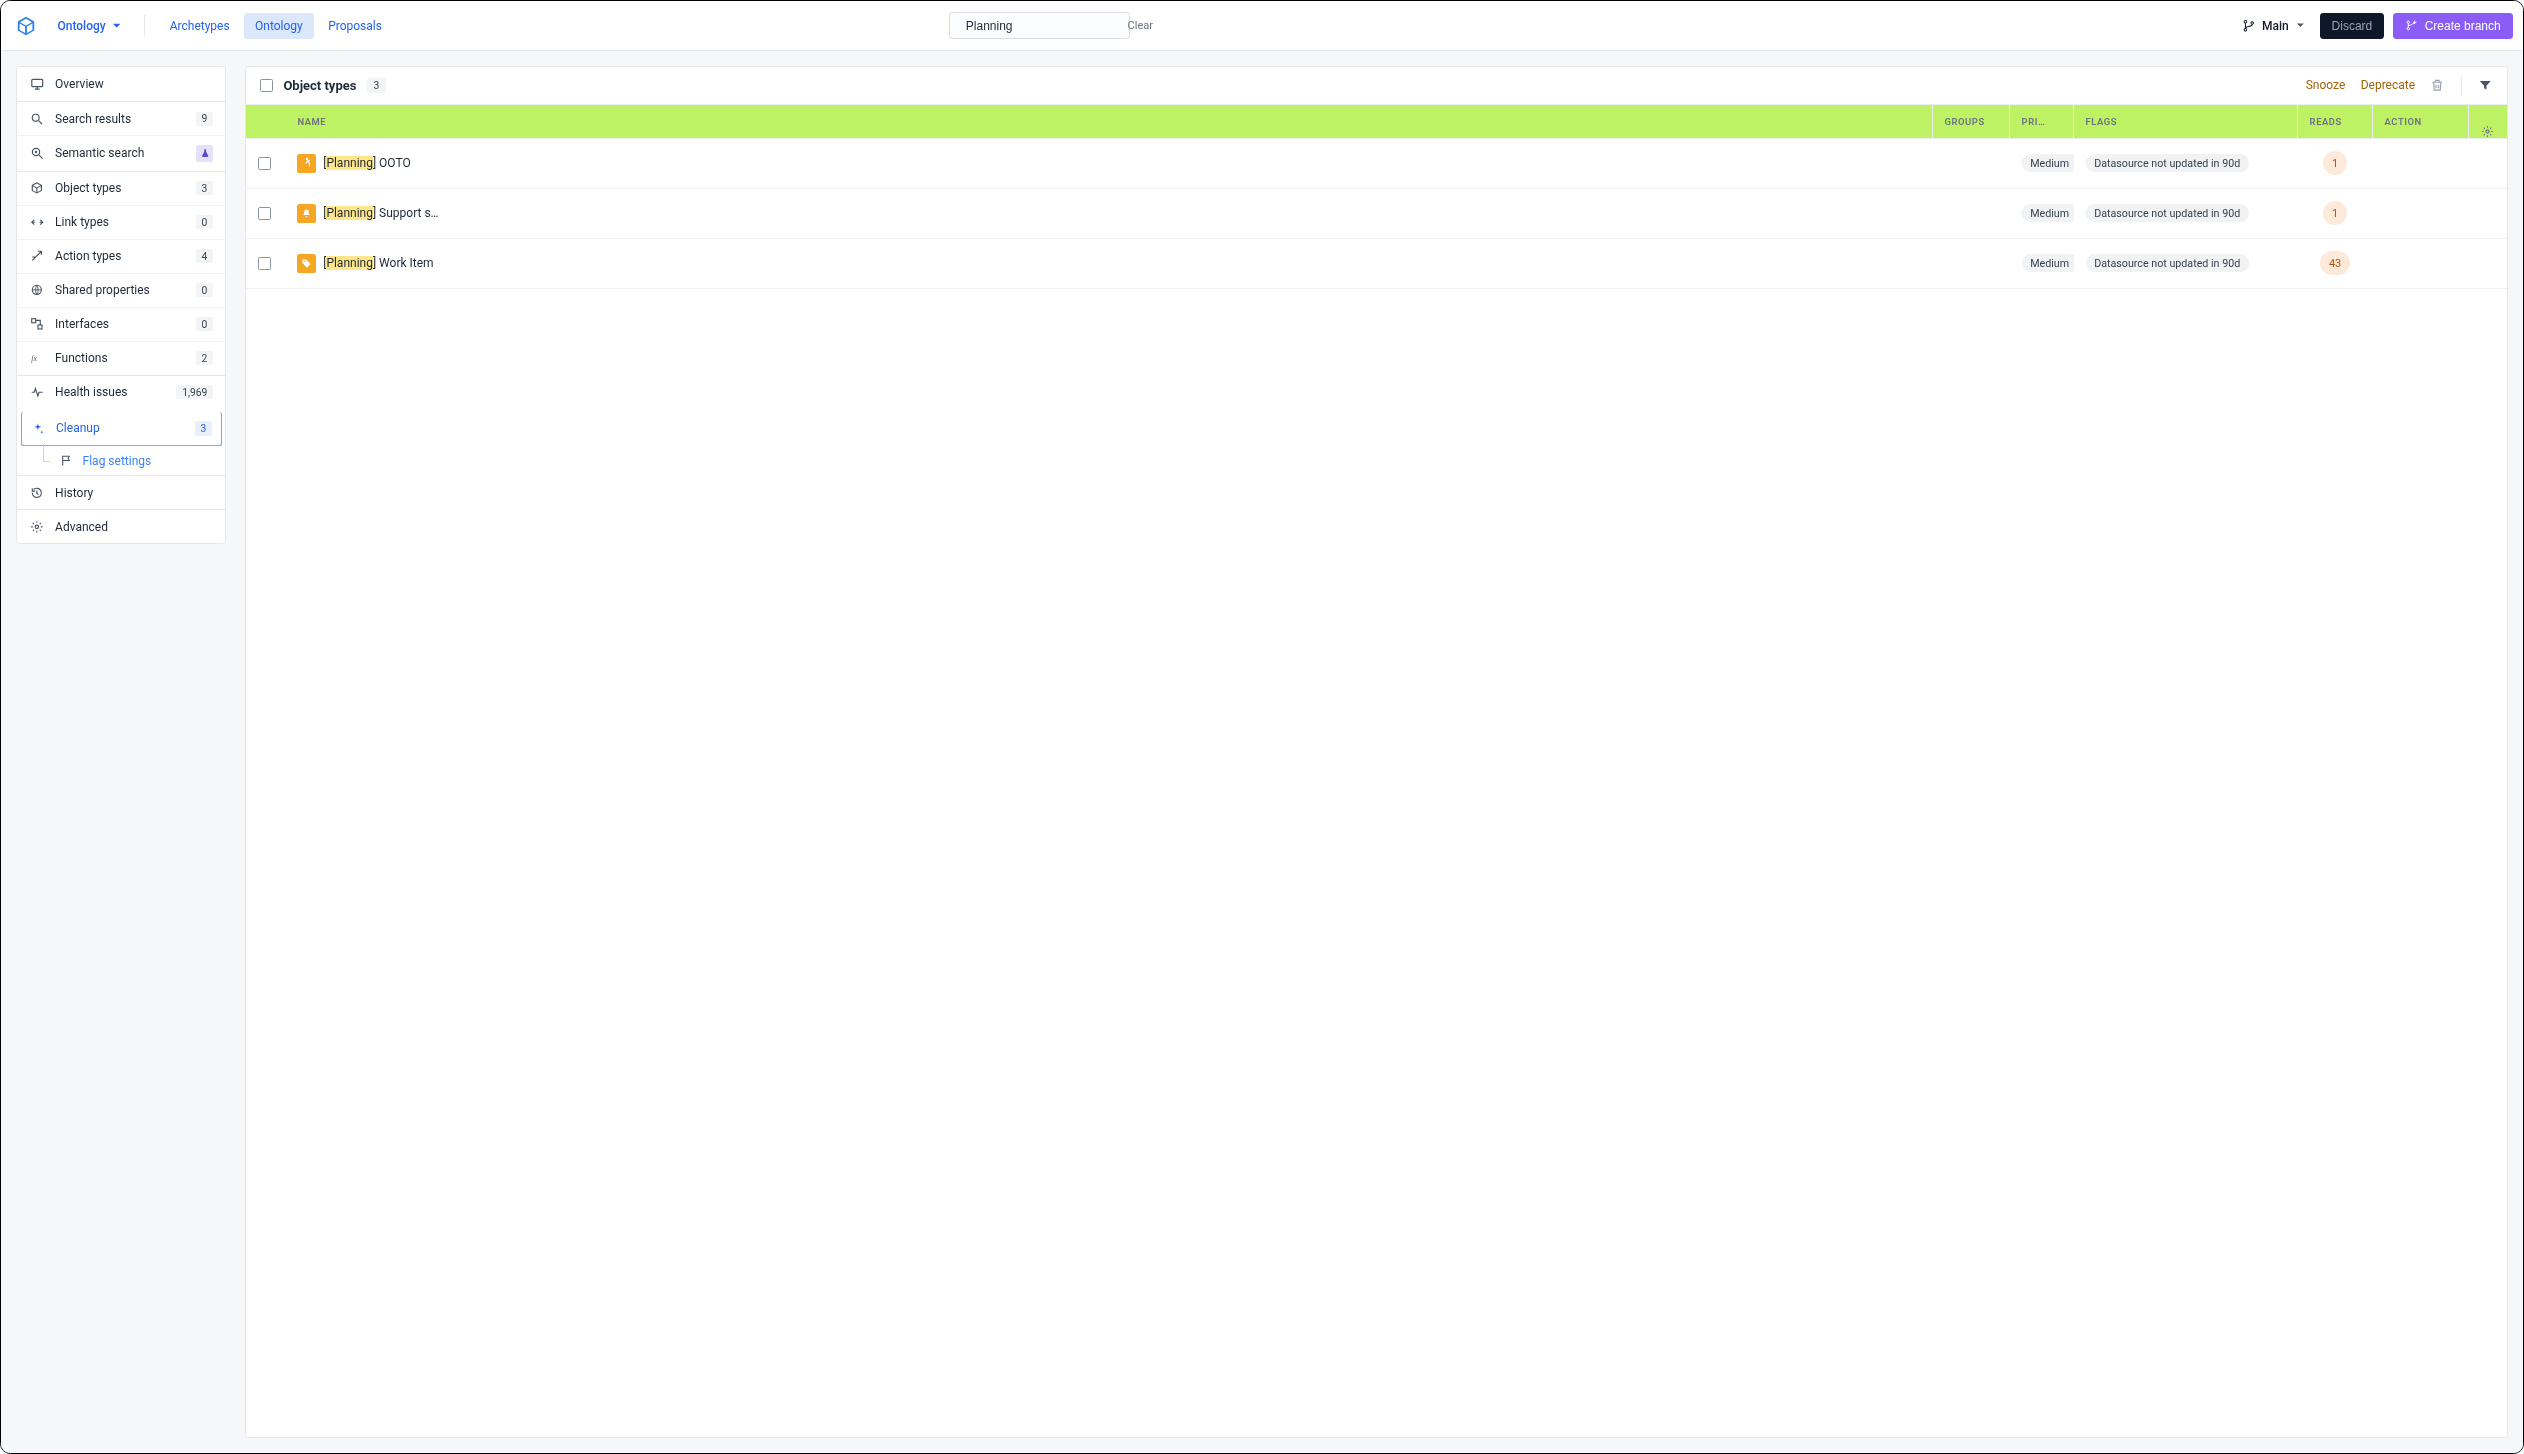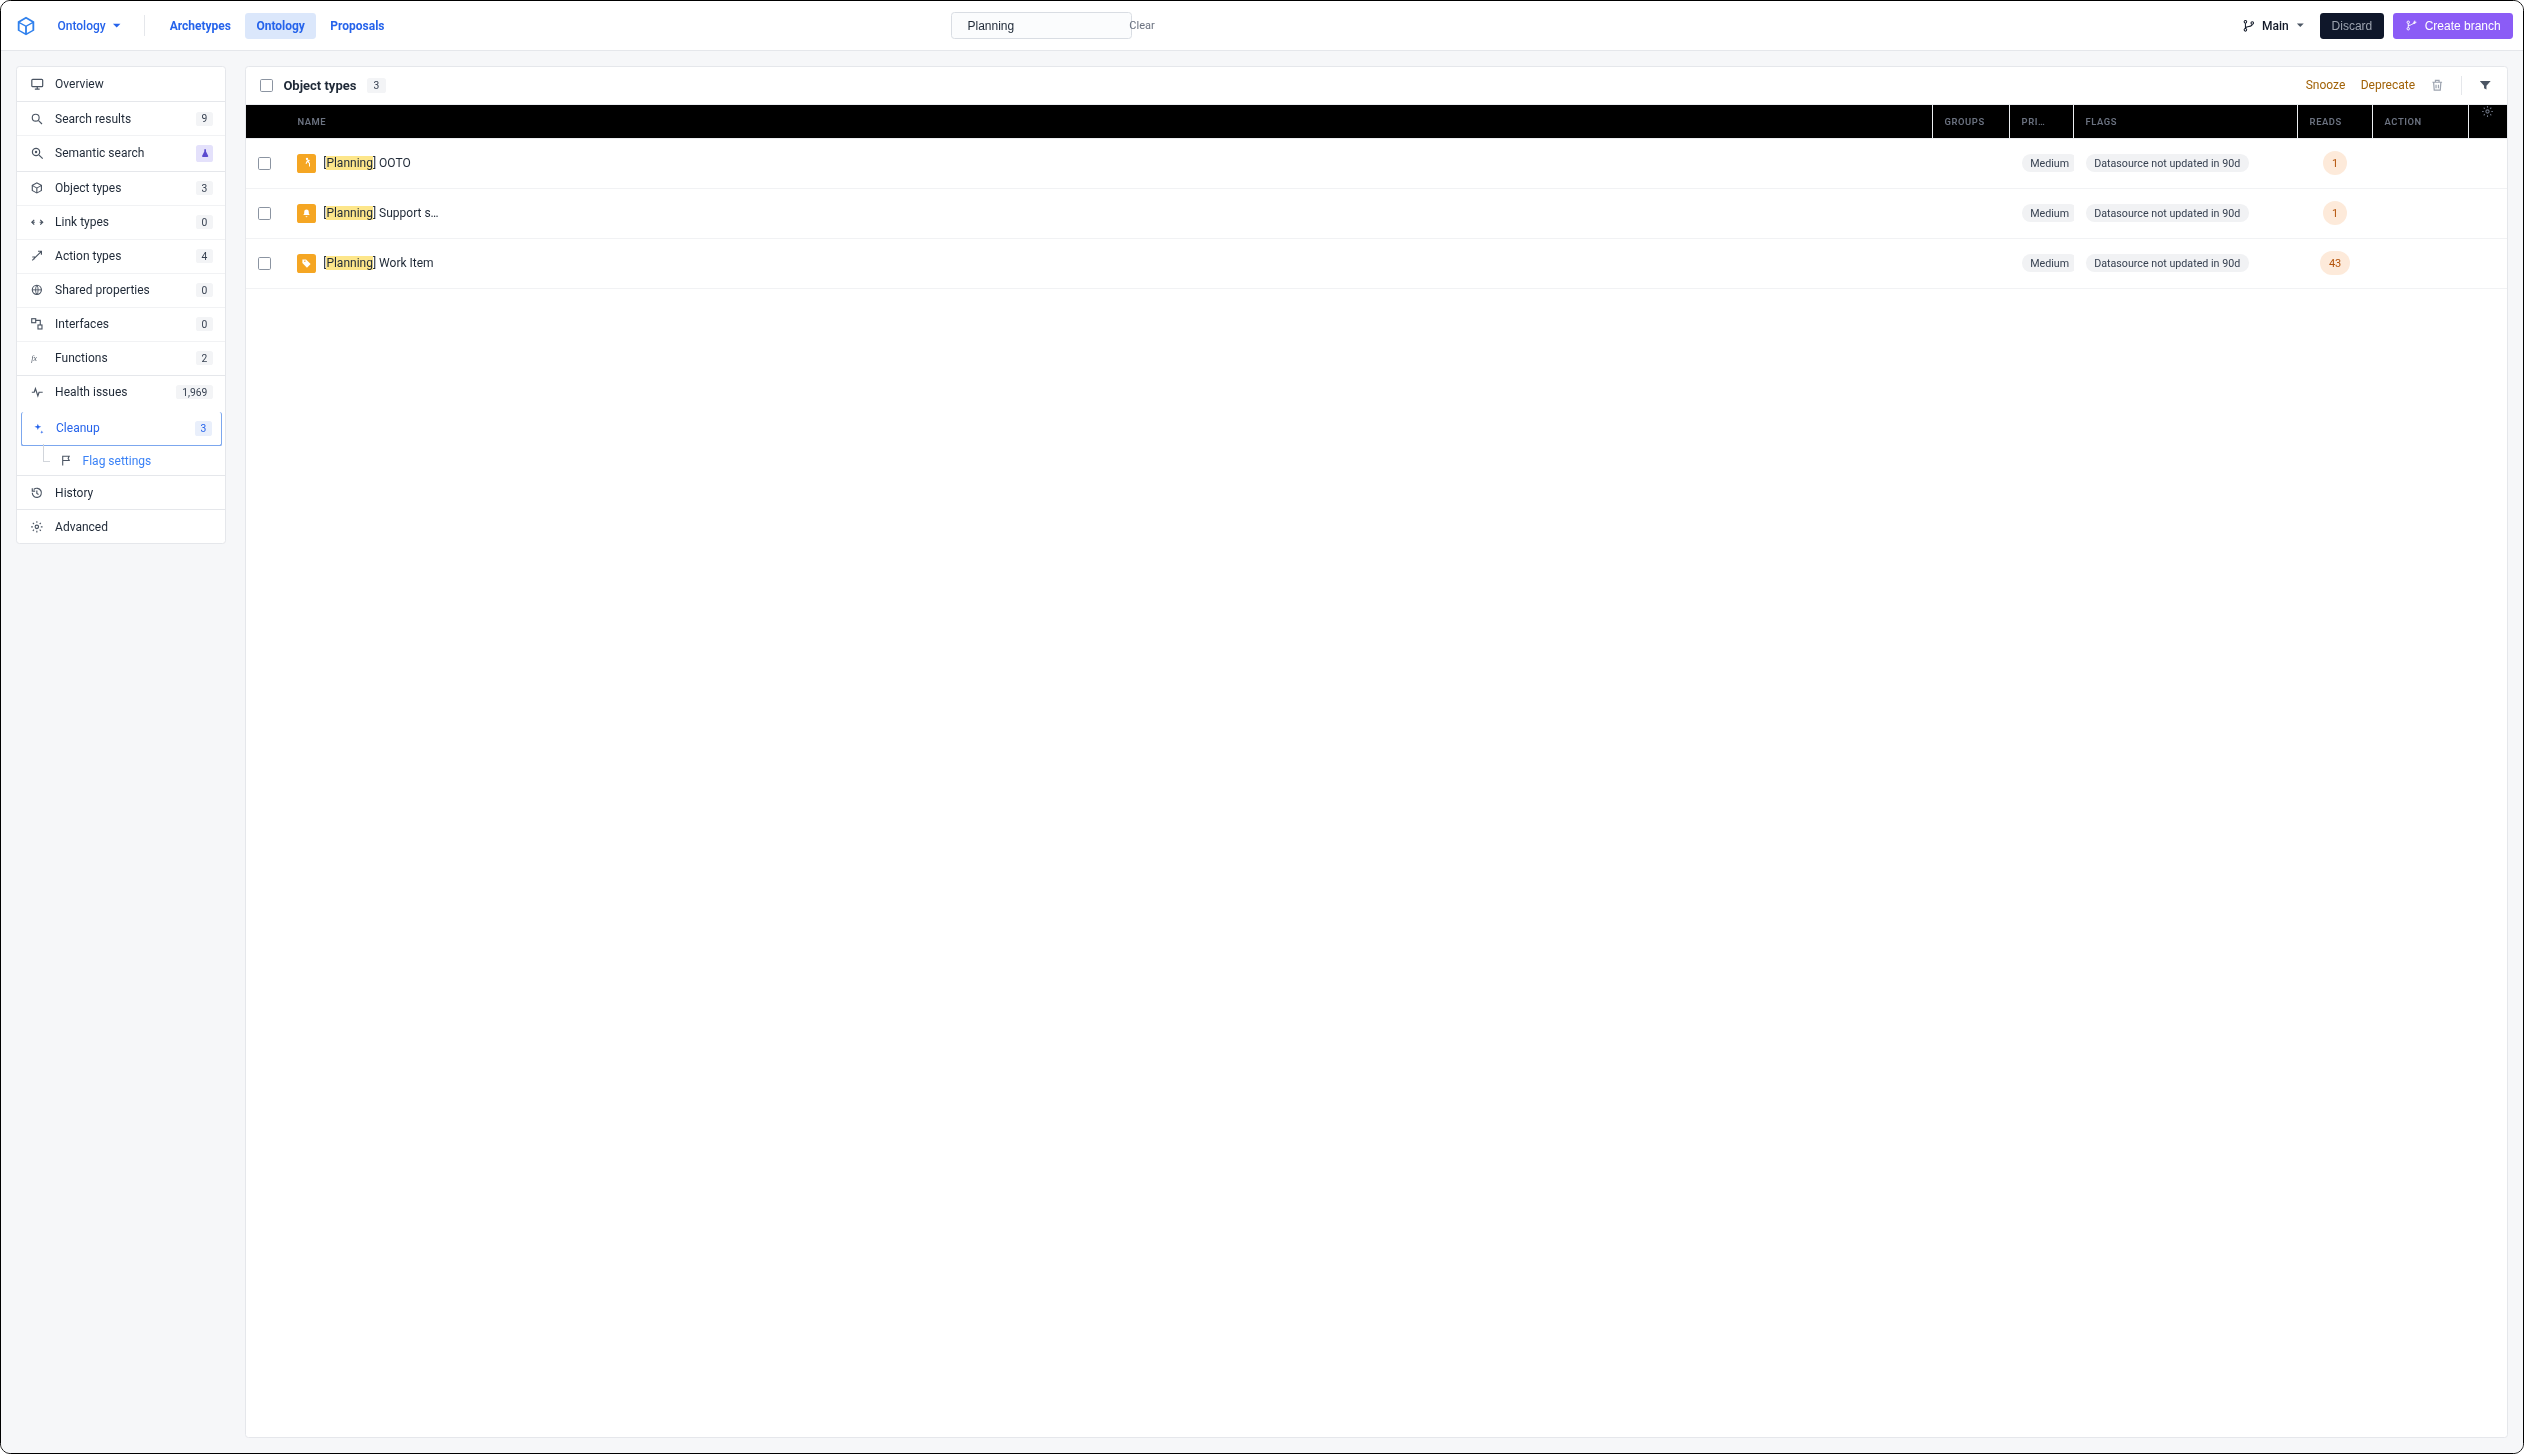--- a/index.html
+++ b/index.html
@@ -45,21 +45,21 @@
   .vdiv {
     width: 0.9px; height: 20.5px; background: #e5e7eb;
     margin: 0 5.1px;
   }
   .tabnav { display: flex; gap: 3.4px; }
   .tabnav .tab {
     padding: 6px 11px;
     border-radius: 3.4px;
     color: #2563eb;
     cursor: pointer;
-    font-weight: 700;
+    font-weight: 400;
   }
   .tabnav .tab.active {
     background: #dbe7fb;
   }
   .search-wrap {
     flex: 0 0 auto;
     margin-left: auto;
     margin-right: auto;
   }
   .search {
@@ -178,22 +178,22 @@
   }
   .header-actions {
     margin-left: auto; display: flex; align-items: center; gap: 15.4px;
     color: #a16207;
   }
   .header-actions .text-btn { cursor: pointer; }
   .header-actions .icon-btn { width: 15.4px; height: 15.4px; cursor: pointer; }
   .filter-icon { color: #4b5563; }
 
   .table-head {
-    display: flex; align-items: flex-start;
-    background: #000000;
+    display: flex; align-items: flex-end;
+    background: #bef264;
     border-bottom: 0.9px solid #eceef1;
     height: 34px;
     font-size: 9.4px; letter-spacing: 0.06em;
     color: #6b7280; font-weight: 600;
   }
   .col { padding: 0 12px; display: flex; align-items: center; }
   .c-chk { width: 39px; flex: 0 0 39px; }
   .c-name { flex: 1 1 150px; min-width: 128px; border-right: 0.9px solid #eceef1; height: 100%;}
   .c-groups { flex: 0 0 77px; border-right: 0.9px solid #eceef1; height: 100%;}
   .c-pri { flex: 0 0 64px; border-right: 0.9px solid #eceef1; height: 100%; overflow: hidden; text-overflow: ellipsis; white-space: nowrap;}

